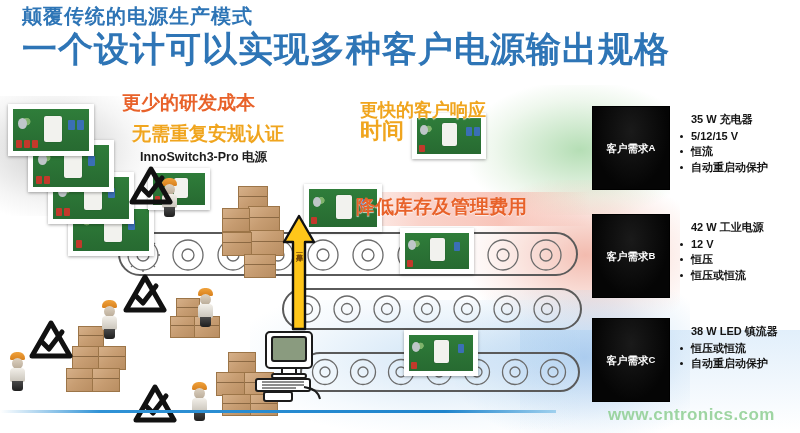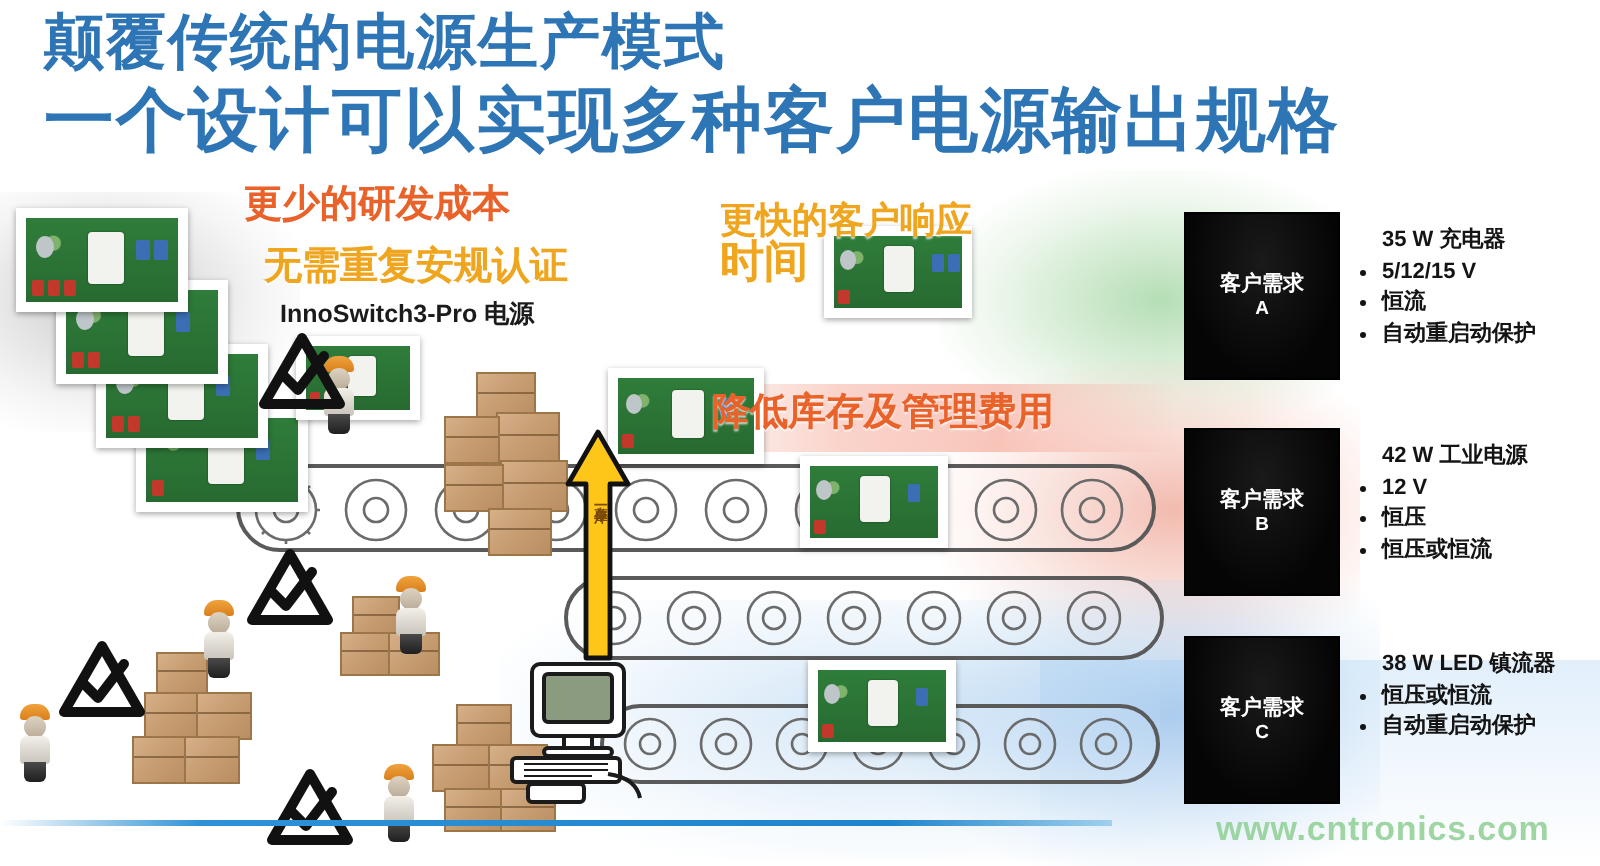--- a/index.html
+++ b/index.html
@@ -19,21 +19,21 @@
   
   .title-block { position: absolute; left: 22px; top: 4px; z-index: 40; }
   .title-line {
     color: #2E75B6;
     font-weight: 700;
     letter-spacing: 1px;
     line-height: 1.20;
     white-space: nowrap;
     text-shadow: 0 1px 0 rgba(255,255,255,.6);
   }
-  .title-line.l1 { font-size: 30px; }
+  .title-line.l1 { font-size: 20px; }
   .title-line.l2 { font-size: 35px; }
 
   
   .wash { position: absolute; pointer-events: none; }
   .wash-green {
     left: 470px; top: 85px; width: 200px; height: 130px;
     background: radial-gradient(ellipse at 55% 50%, rgba(120,195,120,.55), rgba(190,225,185,.25) 55%, rgba(255,255,255,0) 76%);
     z-index: 2;
   }
   .wash-red {
@@ -154,21 +154,21 @@
   }
 
   
   .computer { position: absolute; z-index: 15; }
 
   
   .panel { position: absolute; z-index: 25; display: flex; align-items: flex-start; }
   .panel-box {
     width: 78px; height: 84px; flex: 0 0 auto;
     background: radial-gradient(ellipse at 50% 30%, #1a1a1a, #050505 70%);
-    color: #ffffff; display: flex; flex-direction: column;
+    color: #ffffff; display: flex; flex-direction: row;
     align-items: center; justify-content: center;
     font-size: 10.5px; font-weight: 700; line-height: 1.35;
     border: 1px solid #000;
   }
   .panel-box .lbl2 { font-size: 9.5px; font-weight: 700; }
   .panel-text { margin-left: 7px; padding-top: 6px; }
   .panel-head {
     font-size: 11px; font-weight: 700; color: #141414;
     white-space: nowrap; margin-bottom: 2px; padding-left: 14px;
   }

